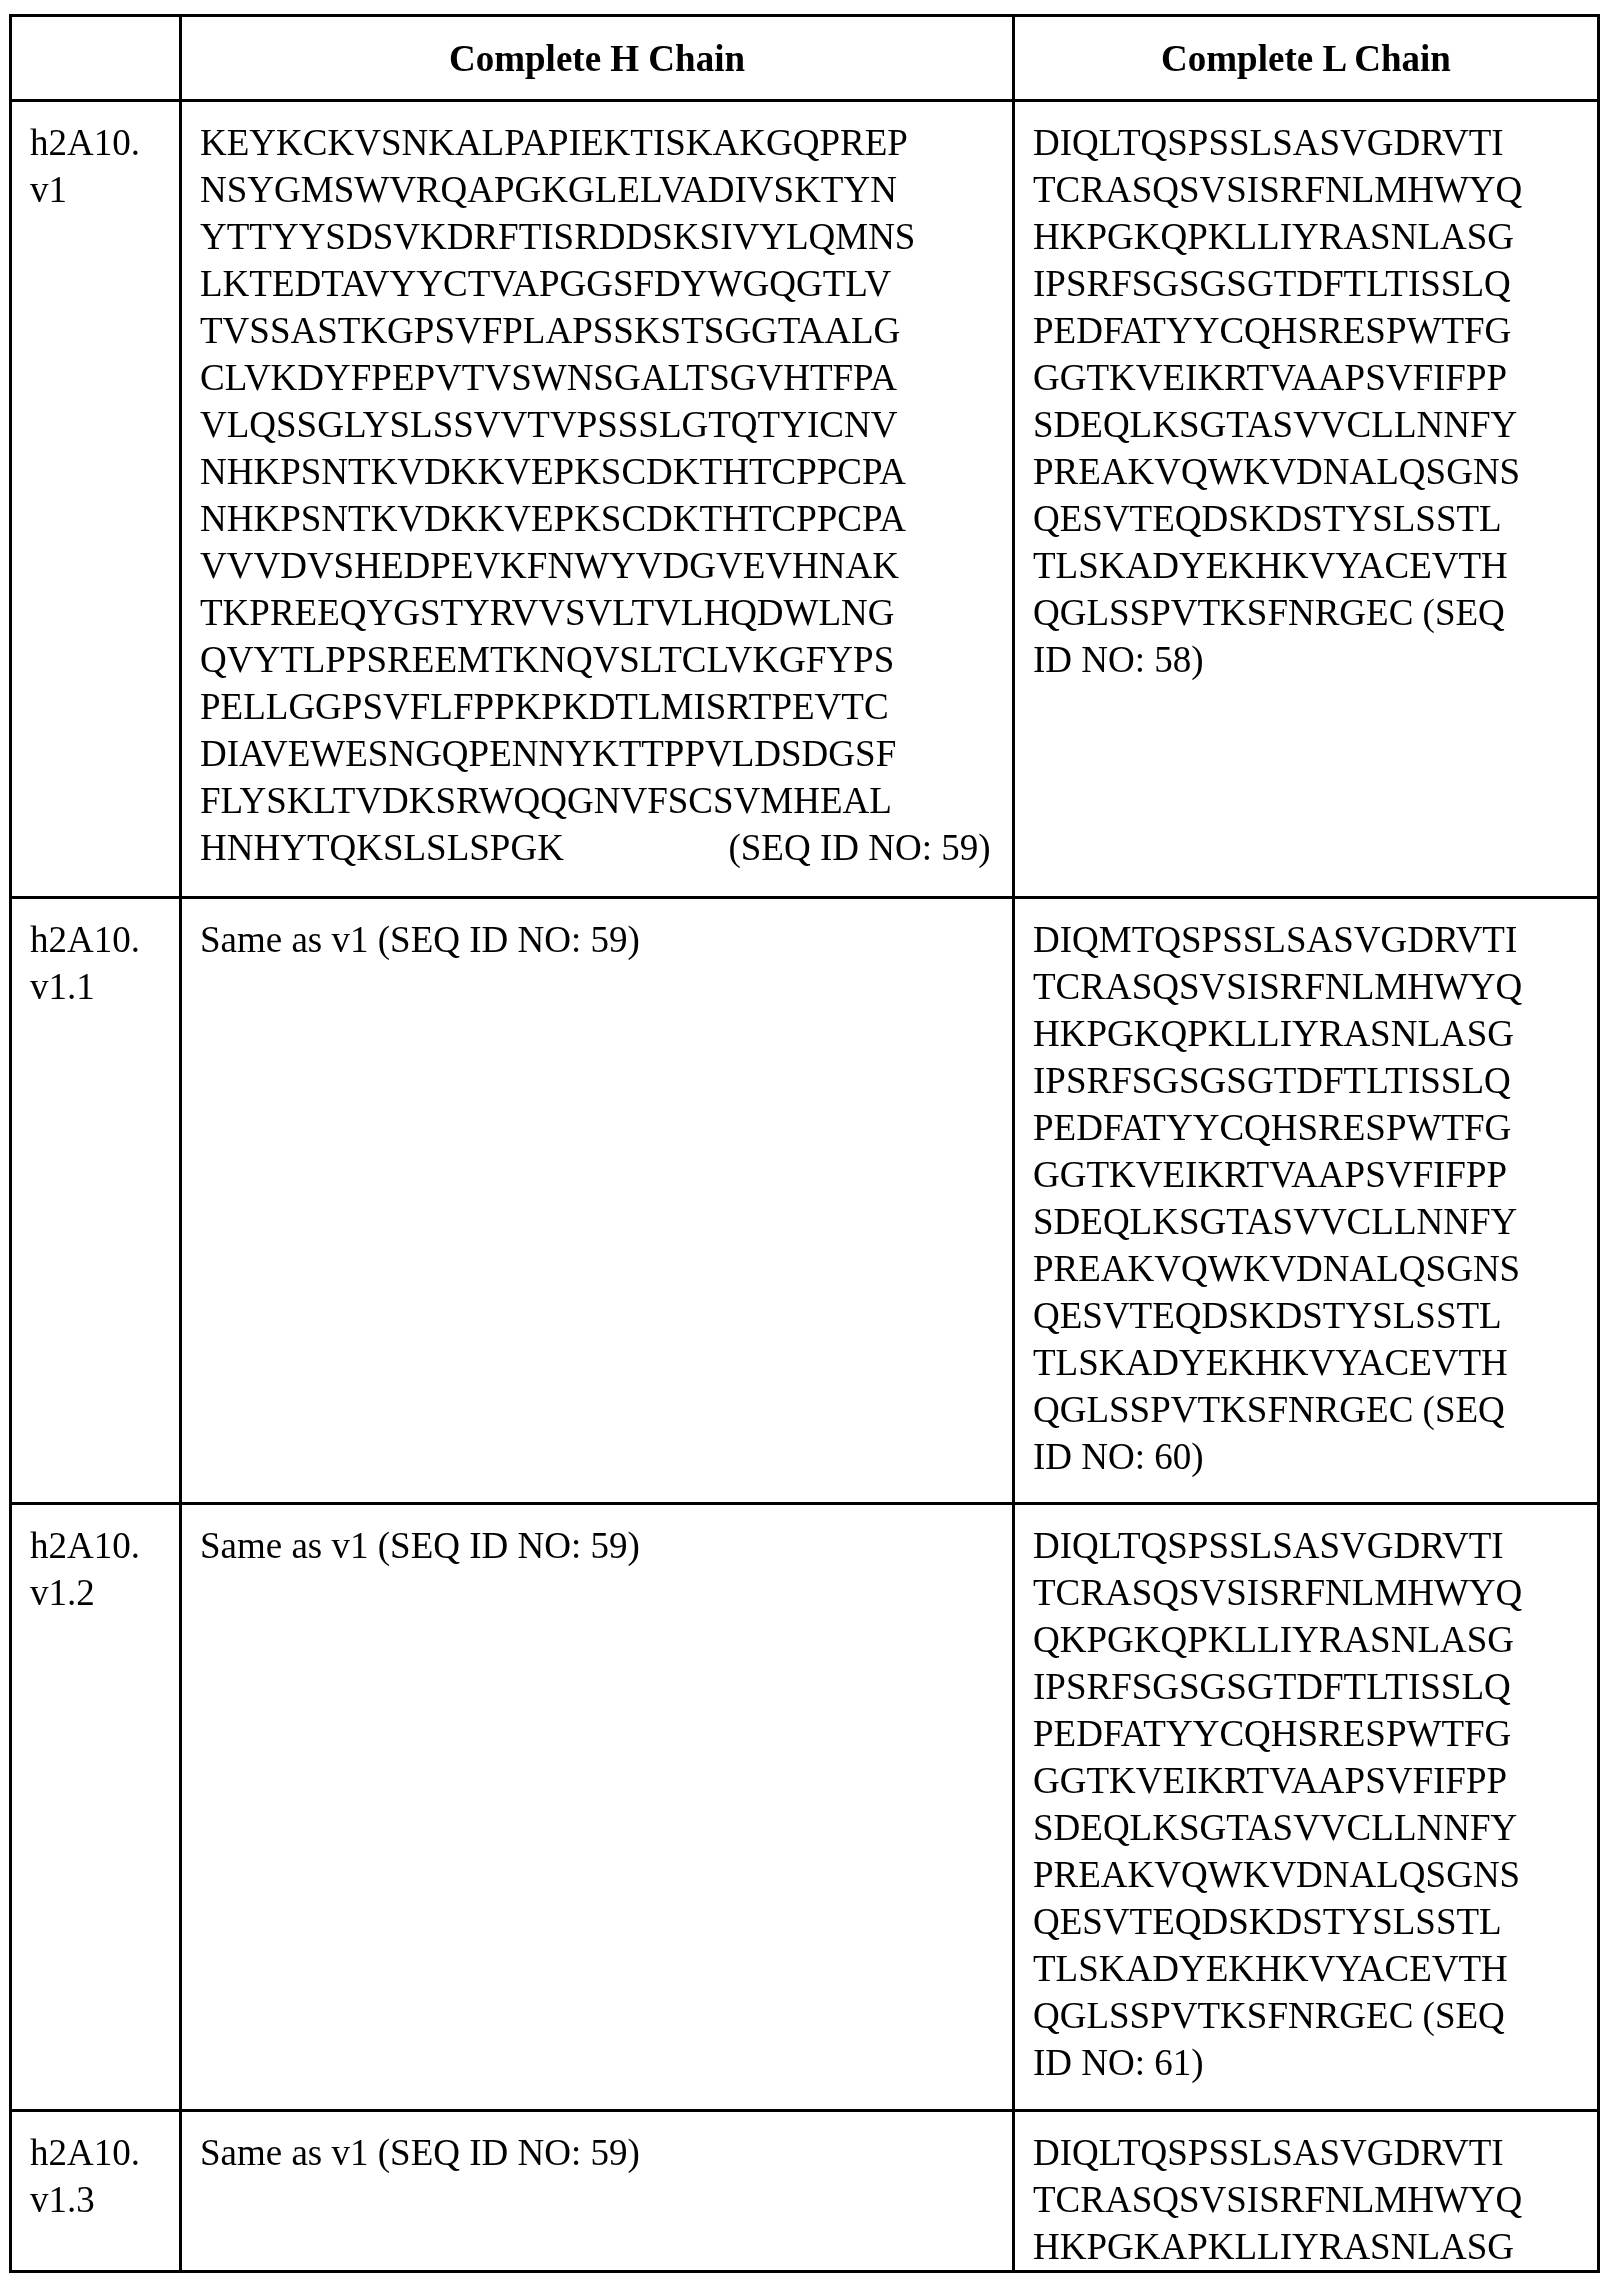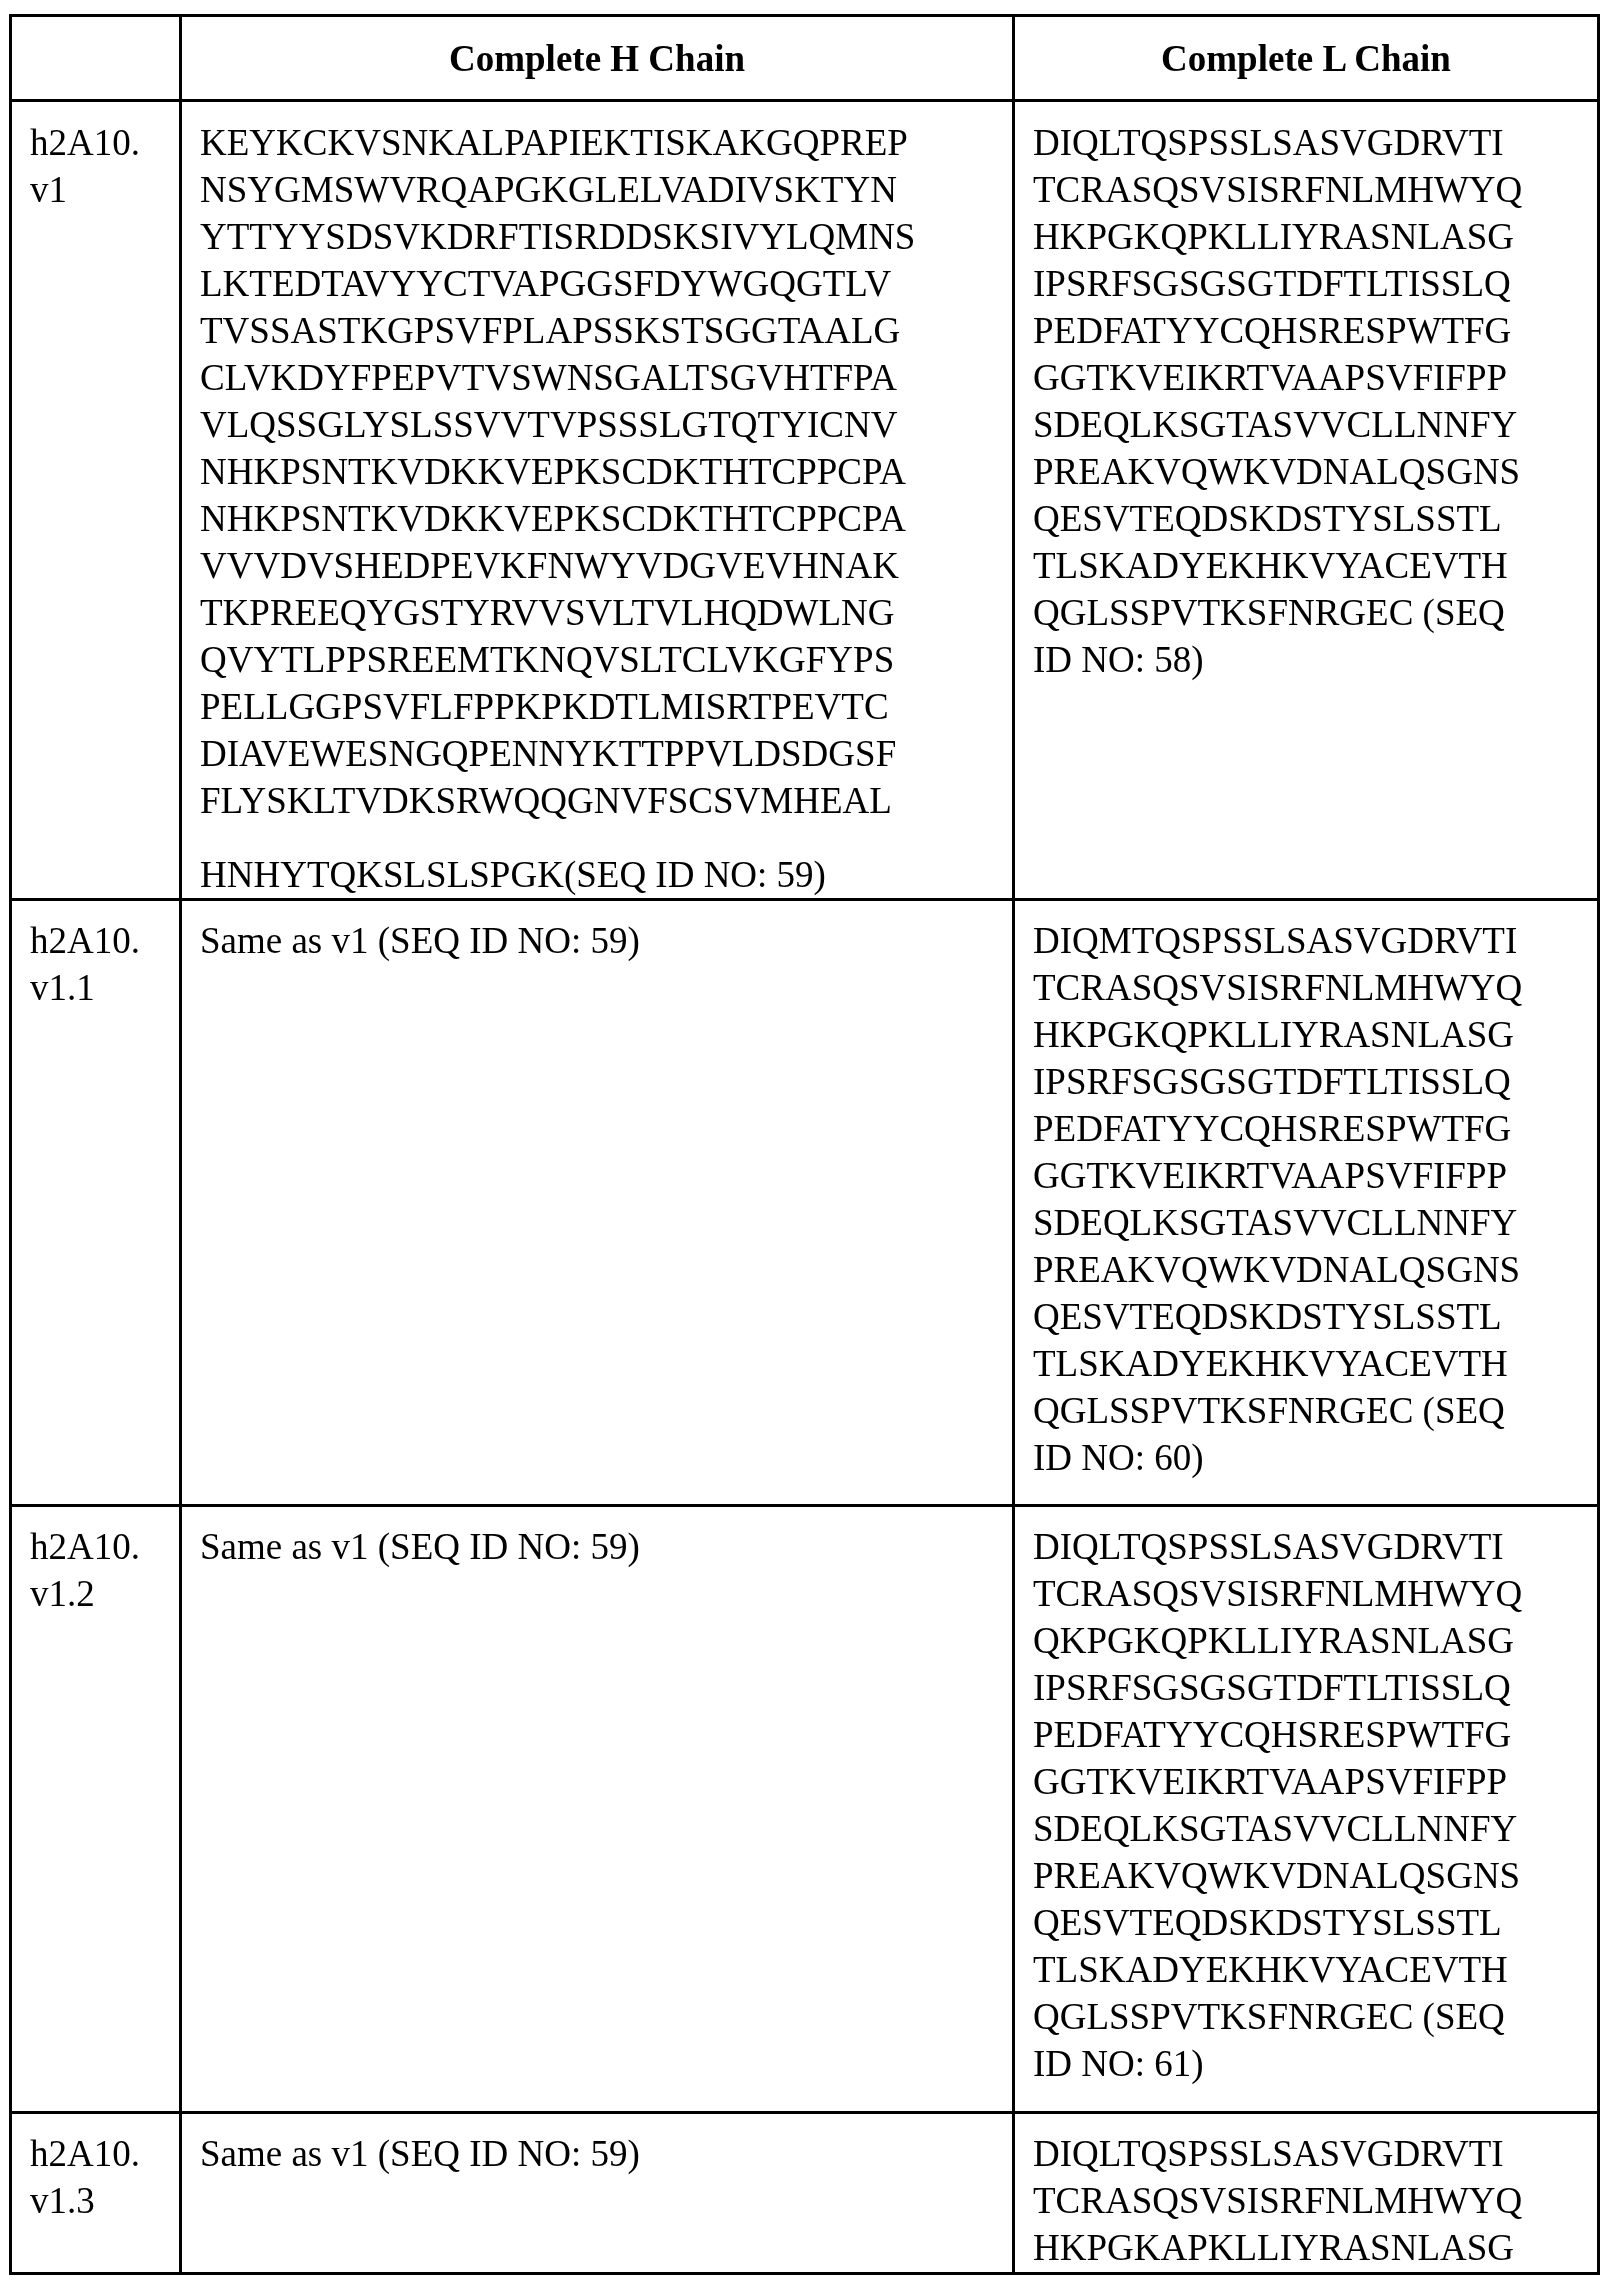--- a/index.html
+++ b/index.html
@@ -50,22 +50,22 @@
     .variant-cell .cell-inner {
       padding-left: 18px;
       padding-right: 6.6px;
     }
     .line {
       display: block;
       height: 47px;
     }
     .last-line {
       display: flex;
+      justify-content: space-between;
       padding-right: 5px;
-      margin-top: 27px;
     }
     .row-1 td { height: 794px; }
     .row-2 td { height: 603px; }
     .row-3 td { height: 604px; }
     .row-4 td { height: 158px; }
   </style>
 </head>
 <body>
 
 <table class="seq-table">

